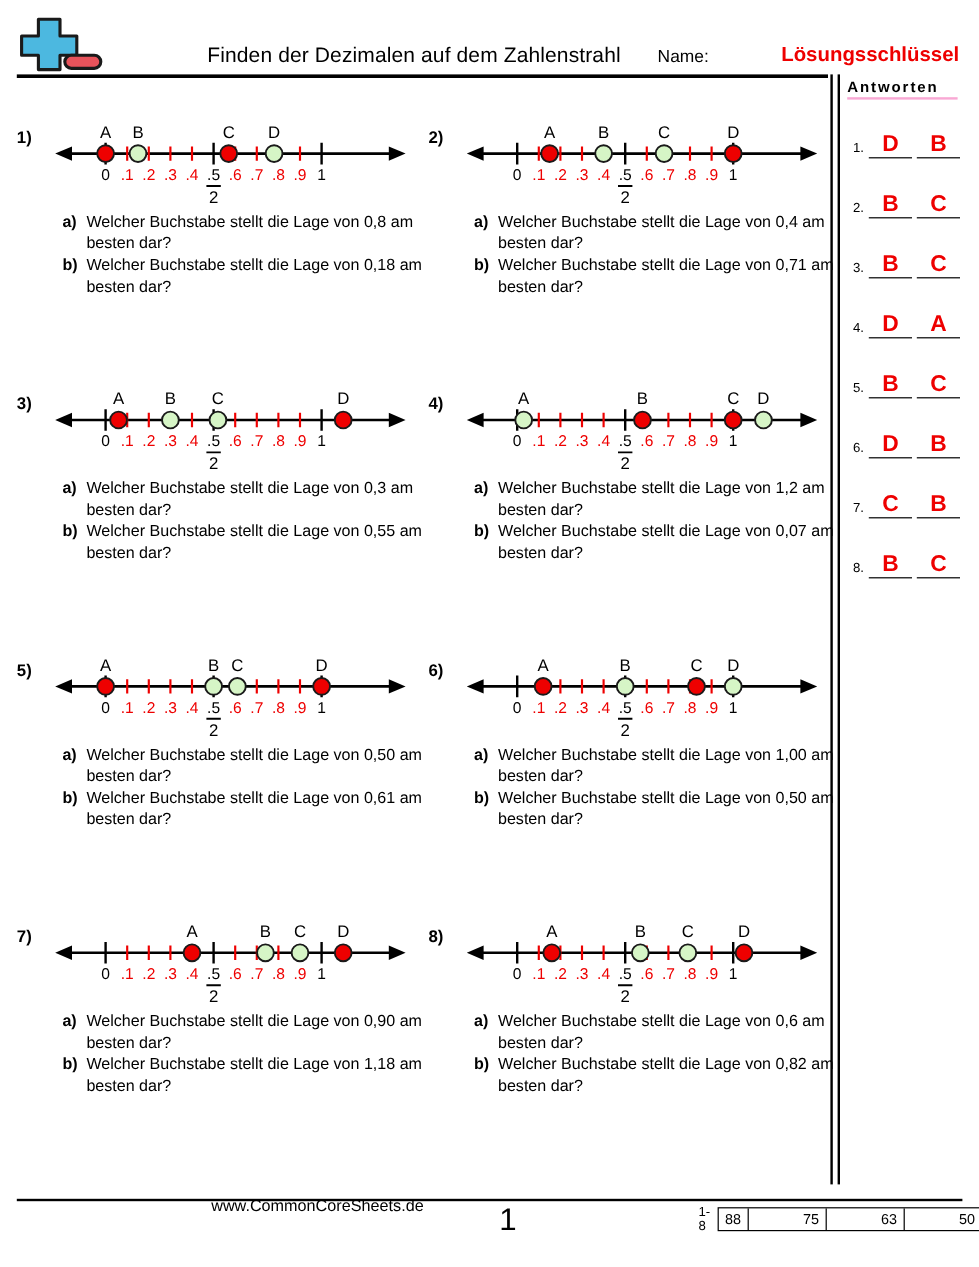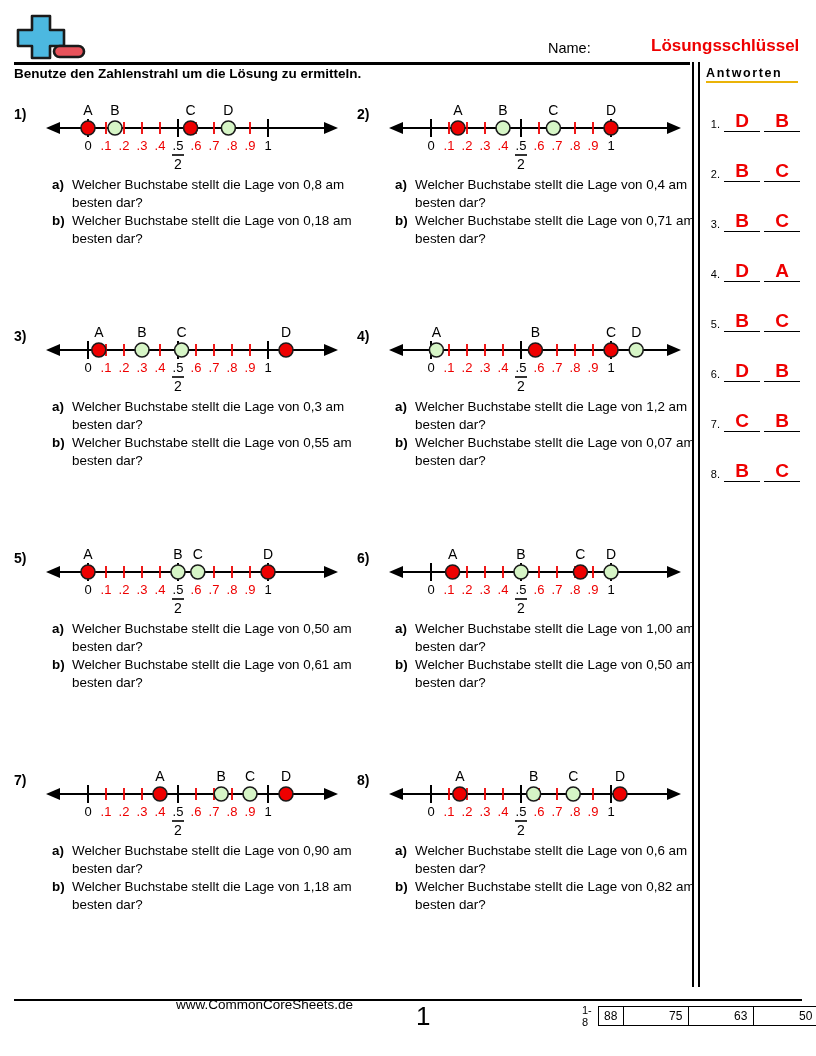--- a/index.html
+++ b/index.html
@@ -37,21 +37,21 @@
   .subtitle{
     position:absolute; left:14px; top:66px; font-size:13.5px; font-weight:bold;
   }
 
   
   .ans-sep1{position:absolute; left:692px; top:62px; width:2px; height:925px; background:#000;}
   .ans-sep2{position:absolute; left:698px; top:62px; width:2px; height:925px; background:#000;}
   .ans-head{
     position:absolute; left:706px; top:66px; width:100px;
     font-size:12.5px; font-weight:bold; letter-spacing:1.6px;
-    border-bottom:2px solid #eab308; padding-bottom:1px; width:92px;
+    border-bottom:2px solid #f9a8d4; padding-bottom:1px; width:92px;
   }
   .ans-row{
     position:absolute; left:704px; width:106px; height:32px;
     display:flex; align-items:flex-end;
   }
   .ans-num{
     font-size:11px; width:16px; text-align:right; padding-bottom:2px;
   }
   .ans-blank{
     width:36px; margin-left:4px; border-bottom:1.6px solid #000;
@@ -111,24 +111,24 @@
 </head>
 <body>
 
 <div class="header">
   <div class="logo">
     <svg width="72" height="48" viewBox="0 0 72 48">
       <path d="M18 2 H36 V16 H50 V32 H36 V44 H18 V32 H4 V16 H18 Z" fill="#4cb8e0" stroke="#1a1a1a" stroke-width="2.6" stroke-linejoin="round"></path>
       <rect x="40" y="32" width="30" height="11" rx="5.5" fill="#e8535b" stroke="#1a1a1a" stroke-width="2.6"></rect>
     </svg>
   </div>
+  <div class="title">Finden der Dezimalen auf dem Zahlenstrahl</div>
   <div class="name-label">Name:</div>
   <div class="name-value">Lösungsschlüssel</div>
   <div class="hrule"></div>
-  <div class="subtitle">Benutze den Zahlenstrahl um die Lösung zu ermitteln.</div>
 </div>
 
 <div class="ans-sep1"></div>
 <div class="ans-sep2"></div>
 <div class="ans-head">Antworten</div>
 <div id="answer-rows">
     <div class="ans-row" style="top: 100px;">
       <div class="ans-num">1.</div>
       <div class="ans-blank">D</div>
       <div class="ans-blank">B</div>

